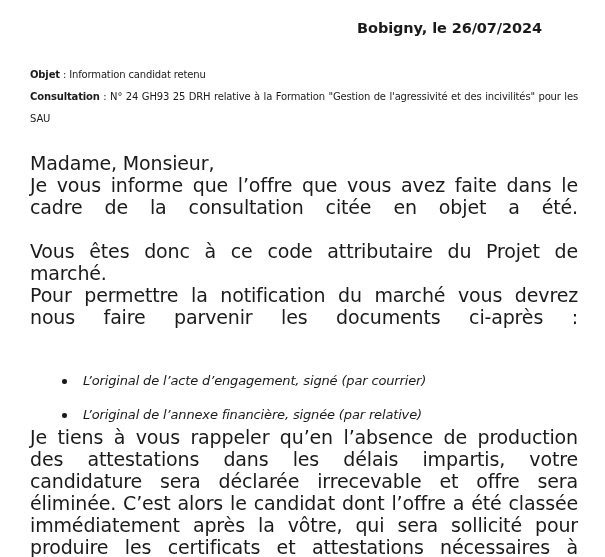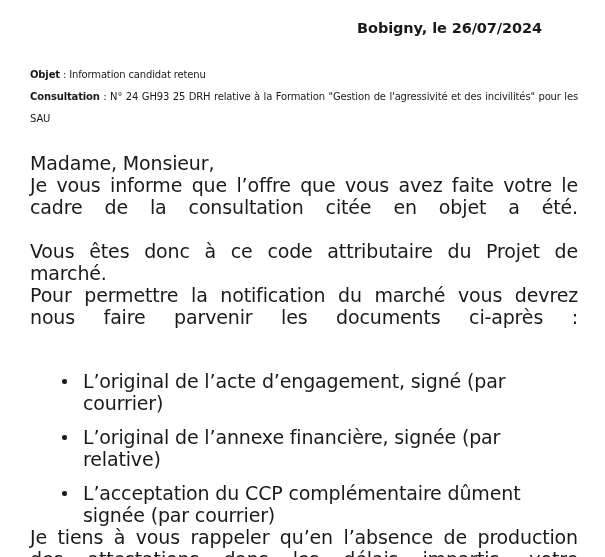--- a/index.html
+++ b/index.html
@@ -76,24 +76,25 @@
 
   ul.doc-list {
     list-style: none;
     margin: 0;
     padding: 0;
     margin-top: 20px;
   }
   ul.doc-list li {
     position: relative;
     padding-left: 53px;
-    font-size: 19px;
+    font-size: 13px;
     line-height: 22px;
     letter-spacing: -0.15px;
     margin-bottom: 12px;
+    font-style: italic;
   }
   ul.doc-list li:last-child { margin-bottom: 0; }
   ul.doc-list li .dot {
     position: absolute;
     left: 32px;
     top: 9px;
     width: 4.5px;
     height: 4.5px;
     background: #1a1a1a;
     border-radius: 50%;
@@ -111,37 +112,33 @@
       <div class="subject-line-1">
         <span class="lbl">Objet</span><span> : </span><span>Information candidat retenu</span>
       </div>
       <div class="subject-line-2">
         <span class="lbl">Consultation</span><span> : </span><span>N° 24 GH93 25 DRH relative à la Formation "Gestion de l'agressivité et des incivilités" pour les SAU</span>
       </div>
     </div>
 
     <p class="para sp-salut">Madame, Monsieur,</p>
 
-    <p class="para j sp-p1">Je vous informe que l’offre que vous avez faite votre le cadre de la consultation citée en objet a été.</p>
+    <p class="para j sp-p1">Je vous informe que l’offre que vous avez faite dans le cadre de la consultation citée en objet a été.</p>
 
     <p class="para sp-p2">Vous êtes donc à ce code attributaire du Projet de marché.</p>
 
     <p class="para j sp-p3">Pour permettre la notification du marché vous devrez nous faire parvenir les documents ci-après :</p>
 
     <ul class="doc-list">
       <li>
         <span class="dot"></span>
         <span>L’original de l’acte d’engagement, signé (par courrier)</span>
       </li>
       <li>
         <span class="dot"></span>
         <span>L’original de l’annexe financière, signée (par relative)</span>
       </li>
-      <li>
-        <span class="dot"></span>
-        <span>L’acceptation du CCP complémentaire dûment signée (par courrier)</span>
-      </li>
     </ul>
 
     <p class="para sp-p4">Je tiens à vous rappeler qu’en l’absence de production des attestations dans les délais impartis, votre candidature sera déclarée irrecevable et offre sera éliminée. C’est alors le candidat dont l’offre a été classée immédiatement après la vôtre, qui sera sollicité pour produire les certificats et attestations nécessaires à l’attribution du marché (article R2144-7 du code de la commande publique).</p>
 
   </div>
 </div>
 
 </body></html>

